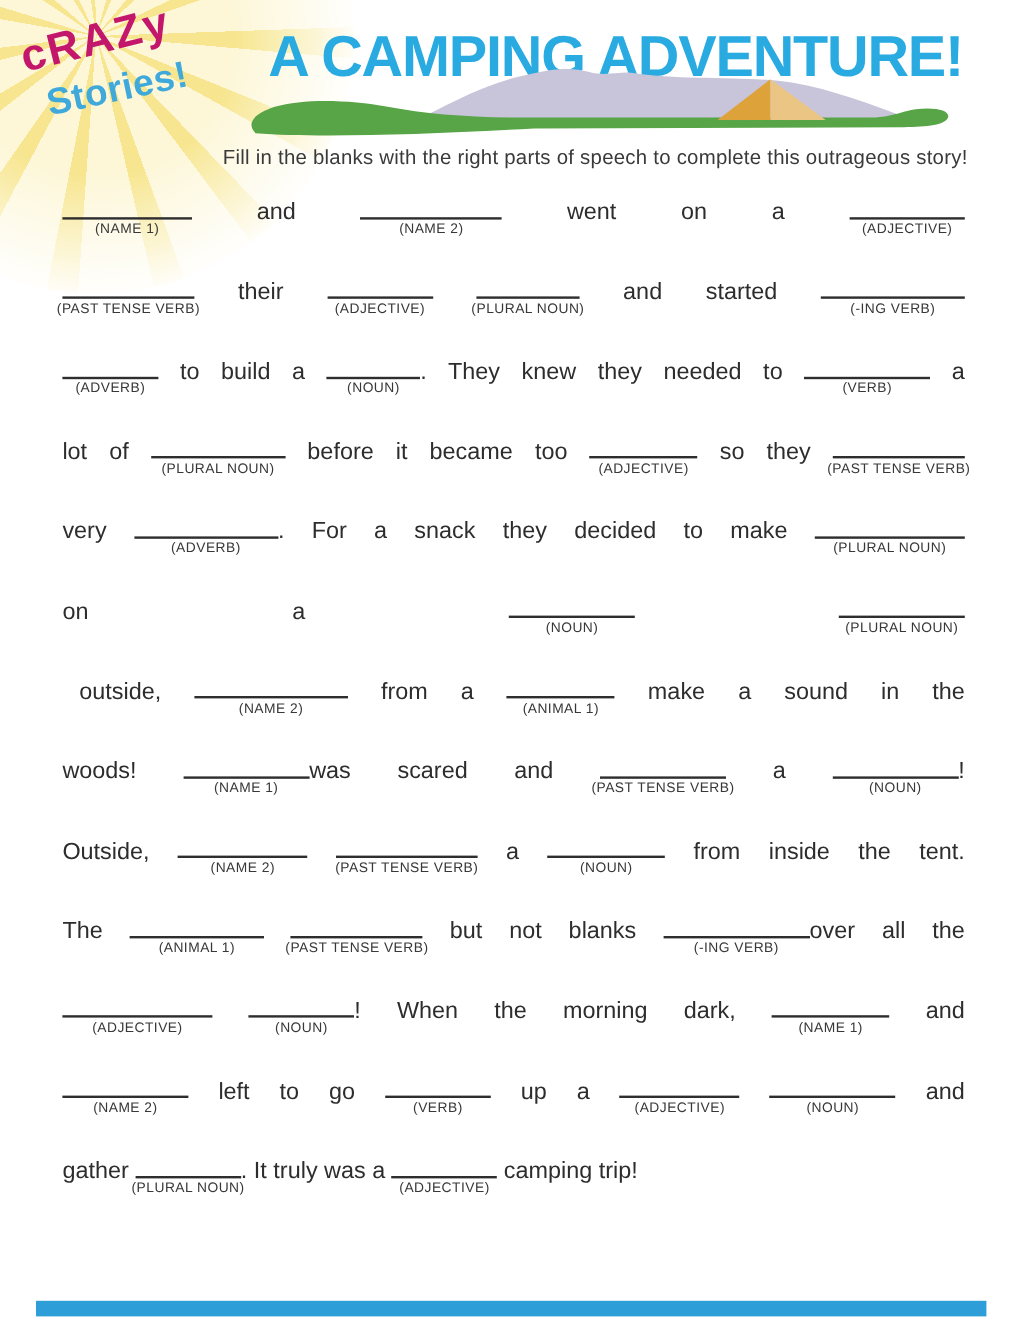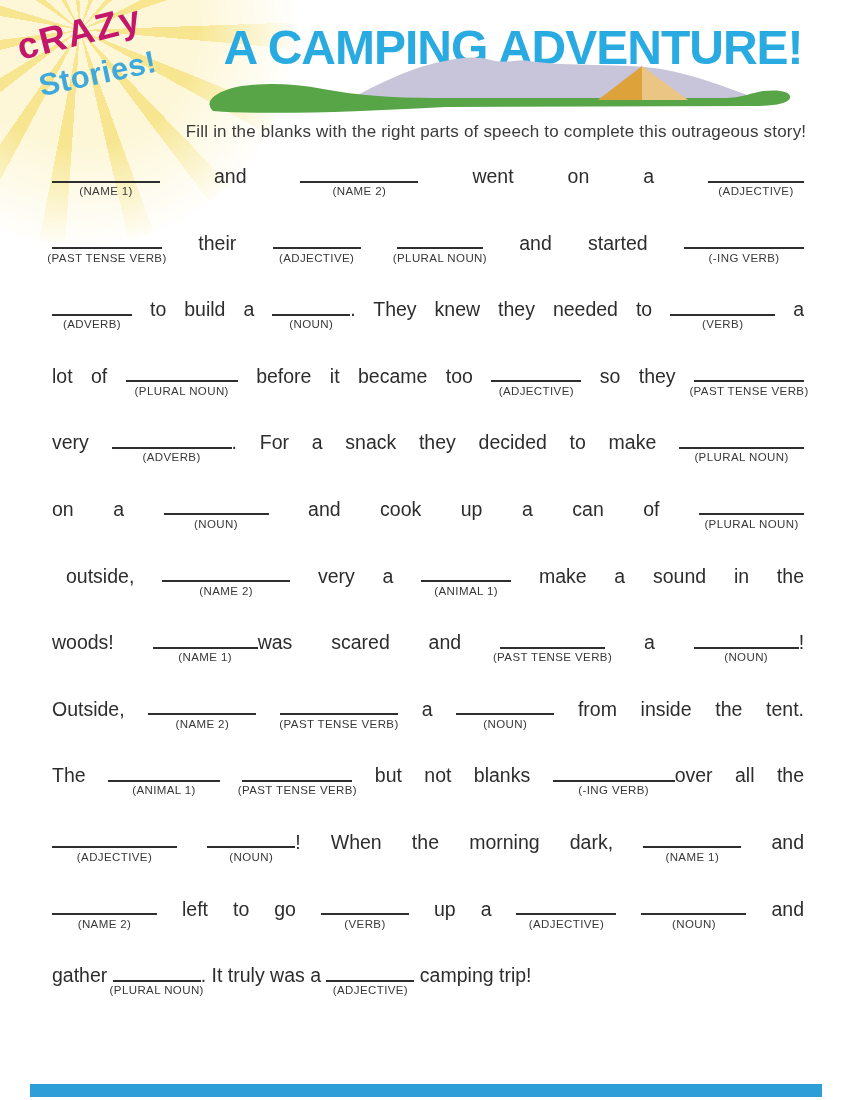--- a/index.html
+++ b/index.html
@@ -81,24 +81,24 @@
     <div class="line">
       <p><span class="blank" style="width: 80px;"><span class="lbl">(ADVERB)</span></span> <span>to build a</span> <span class="blank" style="width: 78px;"><span class="lbl">(NOUN)</span></span><span>. They knew they needed to</span> <span class="blank" style="width: 105px;"><span class="lbl">(VERB)</span></span> <span>a</span></p>
     </div>
     <div class="line">
       <p><span>lot of</span> <span class="blank" style="width: 112px;"><span class="lbl">(PLURAL NOUN)</span></span> <span>before it became too</span> <span class="blank" style="width: 90px;"><span class="lbl">(ADJECTIVE)</span></span> <span>so they</span> <span class="blank" style="width: 110px;"><span class="lbl">(PAST TENSE VERB)</span></span></p>
     </div>
     <div class="line">
       <p><span>very</span> <span class="blank" style="width: 120px;"><span class="lbl">(ADVERB)</span></span><span>. For a snack they decided to make</span> <span class="blank" style="width: 125px;"><span class="lbl">(PLURAL NOUN)</span></span></p>
     </div>
     <div class="line">
-      <p><span>on a</span> <span class="blank" style="width: 105px;"><span class="lbl">(NOUN)</span></span> <span>and cook up a can of</span> <span class="blank" style="width: 105px;"><span class="lbl">(PLURAL NOUN)</span></span></p>
+      <p><span>on a</span> <span class="blank" style="width: 105px;"><span class="lbl">(NOUN)</span></span>  <span class="blank" style="width: 105px;"><span class="lbl">(PLURAL NOUN)</span></span></p>
     </div>
     <div class="line">
-      <p style="padding-left: 14px;"><span>outside,</span> <span class="blank" style="width: 128px;"><span class="lbl">(NAME 2)</span></span> <span>very a</span> <span class="blank" style="width: 90px;"><span class="lbl">(ANIMAL 1)</span></span> <span>make a sound in the</span></p>
+      <p style="padding-left: 14px;"><span>outside,</span> <span class="blank" style="width: 128px;"><span class="lbl">(NAME 2)</span></span> <span>from a</span> <span class="blank" style="width: 90px;"><span class="lbl">(ANIMAL 1)</span></span> <span>make a sound in the</span></p>
     </div>
     <div class="line">
       <p><span>woods!</span> <span class="blank" style="width: 105px;"><span class="lbl">(NAME 1)</span></span><span>was scared and</span> <span class="blank" style="width: 105px;"><span class="lbl">(PAST TENSE VERB)</span></span> <span>a</span> <span class="blank" style="width: 105px;"><span class="lbl">(NOUN)</span></span><span>!</span></p>
     </div>
     <div class="line">
       <p><span>Outside,</span> <span class="blank" style="width: 108px;"><span class="lbl">(NAME 2)</span></span> <span class="blank" style="width: 118px;"><span class="lbl">(PAST TENSE VERB)</span></span> <span>a</span> <span class="blank" style="width: 98px;"><span class="lbl">(NOUN)</span></span> <span>from inside the tent.</span></p>
     </div>
     <div class="line">
       <p><span>The</span> <span class="blank" style="width: 112px;"><span class="lbl">(ANIMAL 1)</span></span> <span class="blank" style="width: 110px;"><span class="lbl">(PAST TENSE VERB)</span></span> <span>but not blanks</span> <span class="blank" style="width: 122px;"><span class="lbl">(-ING VERB)</span></span><span>over all the</span></p>
     </div>

